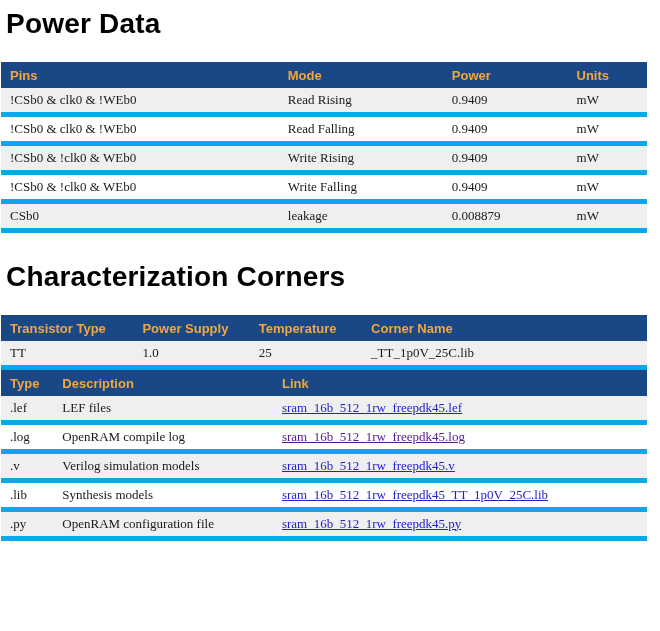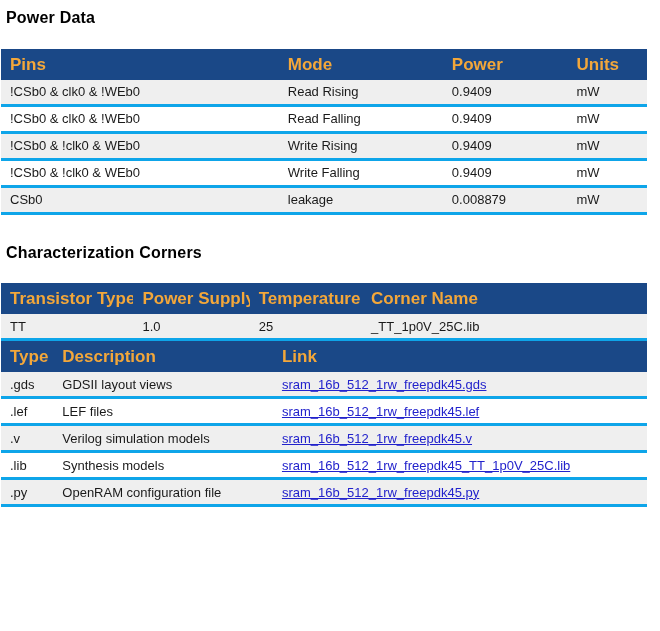--- a/index.html
+++ b/index.html
@@ -8,21 +8,21 @@
     background: #ffffff;
     font-family: "Liberation Sans", "DejaVu Sans", sans-serif;
     color: #111111;
   }
   .page {
     width: 660px;
     box-sizing: border-box;
     padding: 2px 13px 10px 1px;
   }
   h2.section-heading {
-    font-size: 16px;
+    font-size: 28px;
     font-weight: 700;
     color: #000000;
     margin: 29px 0 22px 5px;
     line-height: 1.1;
     letter-spacing: 0.2px;
   }
   h2.section-heading.first {
     margin-top: 7px;
   }
   table.data-table {
@@ -30,32 +30,33 @@
     width: 100%;
     table-layout: fixed;
     font-size: 13px;
   }
   table.data-table th {
     background: #1A4887;
     color: #F3A73A;
     text-align: left;
     font-weight: 700;
     padding: 6px 8px 5px 9px;
-    font-size: 17px;
+    font-size: 13px;
     white-space: nowrap;
     overflow: hidden;
   }
   table.data-table td {
     padding: 4px 8px 4px 9px;
-    border-bottom: 3px solid #0ea5e9;
+    border-bottom: 5px solid #0ea5e9;
     color: #1a1a1a;
     white-space: nowrap;
     overflow: hidden;
     height: 16px;
     vertical-align: middle;
+    font-family: Liberation Serif, serif;
   }
   table.data-table tbody tr:nth-child(odd) td {
     background: #efefef;
   }
   table.data-table tbody tr:nth-child(even) td {
     background: #ffffff;
   }
   
   .power-table col.c1 { width: 43%; }
   .power-table col.c2 { width: 25.4%; }
@@ -169,30 +170,30 @@
       </colgroup>
     <thead>
       <tr>
         <th>Type</th>
         <th>Description</th>
         <th>Link</th>
       </tr>
     </thead>
     <tbody>
       <tr>
-        <td>.gds</td>
-        <td>GDSII layout views</td>
-        <td><a class="link-fresh">sram_16b_512_1rw_freepdk45.gds</a></td>
-      </tr>
-      <tr>
         <td>.lef</td>
         <td>LEF files</td>
         <td><a class="link-fresh">sram_16b_512_1rw_freepdk45.lef</a></td>
       </tr>
       <tr>
+        <td>.log</td>
+        <td>OpenRAM compile log</td>
+        <td><a class="link-visited">sram_16b_512_1rw_freepdk45.log</a></td>
+      </tr>
+      <tr>
         <td>.v</td>
         <td>Verilog simulation models</td>
         <td><a class="link-fresh">sram_16b_512_1rw_freepdk45.v</a></td>
       </tr>
       <tr>
         <td>.lib</td>
         <td>Synthesis models</td>
         <td><a class="link-fresh">sram_16b_512_1rw_freepdk45_TT_1p0V_25C.lib</a></td>
       </tr>
       <tr>

